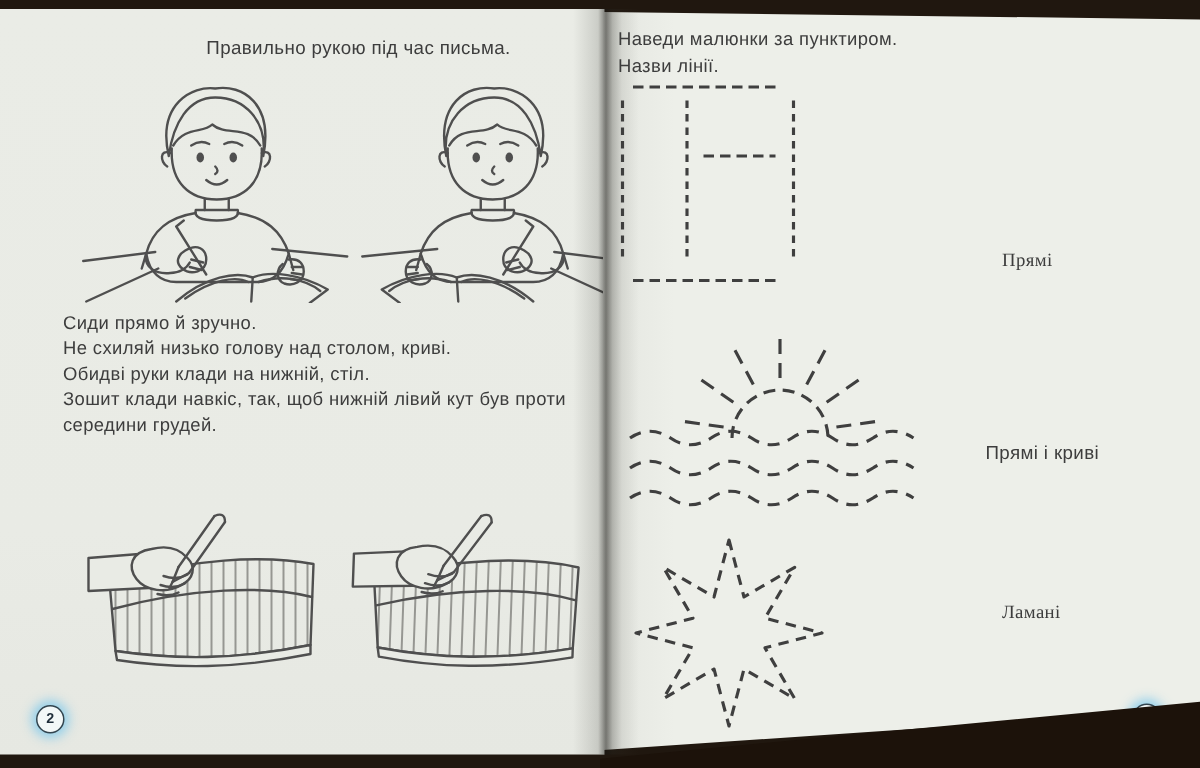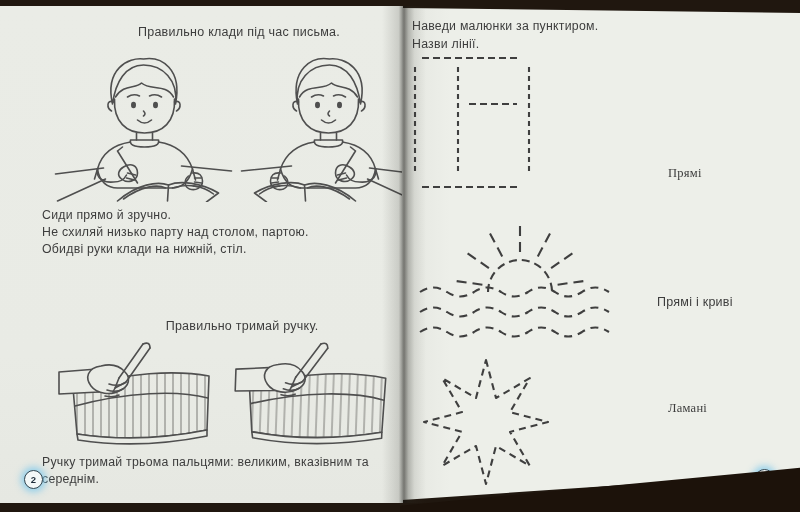--- a/index.html
+++ b/index.html
@@ -102,59 +102,58 @@
         <path d="M44,24 c-14,2 -16,12 -10,20 c6,8 20,10 30,4 c8,-4 10,-12 4,-18 c-7,-8 -16,-8 -24,-6 z" fill="#e9ebe5"></path>
         <path d="M52,42 q9,3 16,-1 M50,48 q9,3 16,-1 M48,54 q8,2 14,-1"></path>
         <path d="M86,2 L62,36 M93,6 L69,40"></path>
         <path d="M62,36 L58,46 L69,40"></path>
         <path d="M86,2 q7,-3 7,4"></path>
         <path d="M58,46 l-2,4"></path>
       </g>
     </defs>
   </svg>
 
-  <div class="txt title" style="left:89px;top:25px;width:300px;">Правильно клади під час письма.</div>
+  <div class="txt title" style="left:89px;top:25px;width:300px;">Правильно рукою під час письма.</div>
 
   <div class="illus" style="left:52px;top:52px;width:183px;height:150px;">
     <svg width="183" height="150" viewBox="0 0 180 150">
         <use href="#boyArt"></use>
       </svg>
   </div>
 
   <div class="illus" style="left:238px;top:52px;width:164px;height:150px;">
     <svg width="183" height="150" viewBox="0 0 180 150">
       <g transform="translate(180,0) scale(-1,1)">
           <use href="#boyArt"></use>
         </g>
     </svg>
   </div>
 
   <div class="txt rules">
     <p class="rule-line">Сиди прямо й зручно.</p>
-    <p class="rule-line">Не схиляй низько парту над столом, партою.</p>
+    <p class="rule-line">Не схиляй низько голову над столом, криві.</p>
     <p class="rule-line">Обидві руки клади на нижній, стіл.</p>
-  </div>
-
-  <div class="txt title" style="left:92px;top:319px;width:300px;">Правильно тримай ручку.</div>
+    <p class="rule-line">Зошит клади навкіс, так, щоб нижній лівий кут був проти середини грудей.</p>
+  </div>
+
 
   <div class="illus" style="left:56px;top:342px;width:174px;height:112px;">
     <svg width="174" height="112" viewBox="0 0 172 112">
         <use href="#handArt"></use>
       </svg>
   </div>
 
   <div class="illus" style="left:232px;top:342px;width:174px;height:112px;">
     <svg width="174" height="112" viewBox="0 0 172 112">
       <g transform="rotate(2 86 56)">
           <use href="#handArt"></use>
         </g>
     </svg>
   </div>
 
-  <div class="txt footer-text">Ручку тримай трьома пальцями: великим, вказівним та середнім.</div>
 
   <div class="badge" style="left:24px;top:470px;">2</div>
 
   <div class="txt instr" style="top:19px;">Наведи малюнки за пунктиром.</div>
   <div class="txt instr" style="top:37px;">Назви лінії.</div>
 
   <svg class="dashed-art" style="left:413px;top:56px;" width="122" height="134" viewBox="0 0 122 134">
     <g fill="none" stroke="#3f3f3f" stroke-width="2.1">
       <path d="M9,2 H107" stroke-dasharray="7 4"></path>
       <path d="M2,11 V117" stroke-dasharray="5 4"></path>

